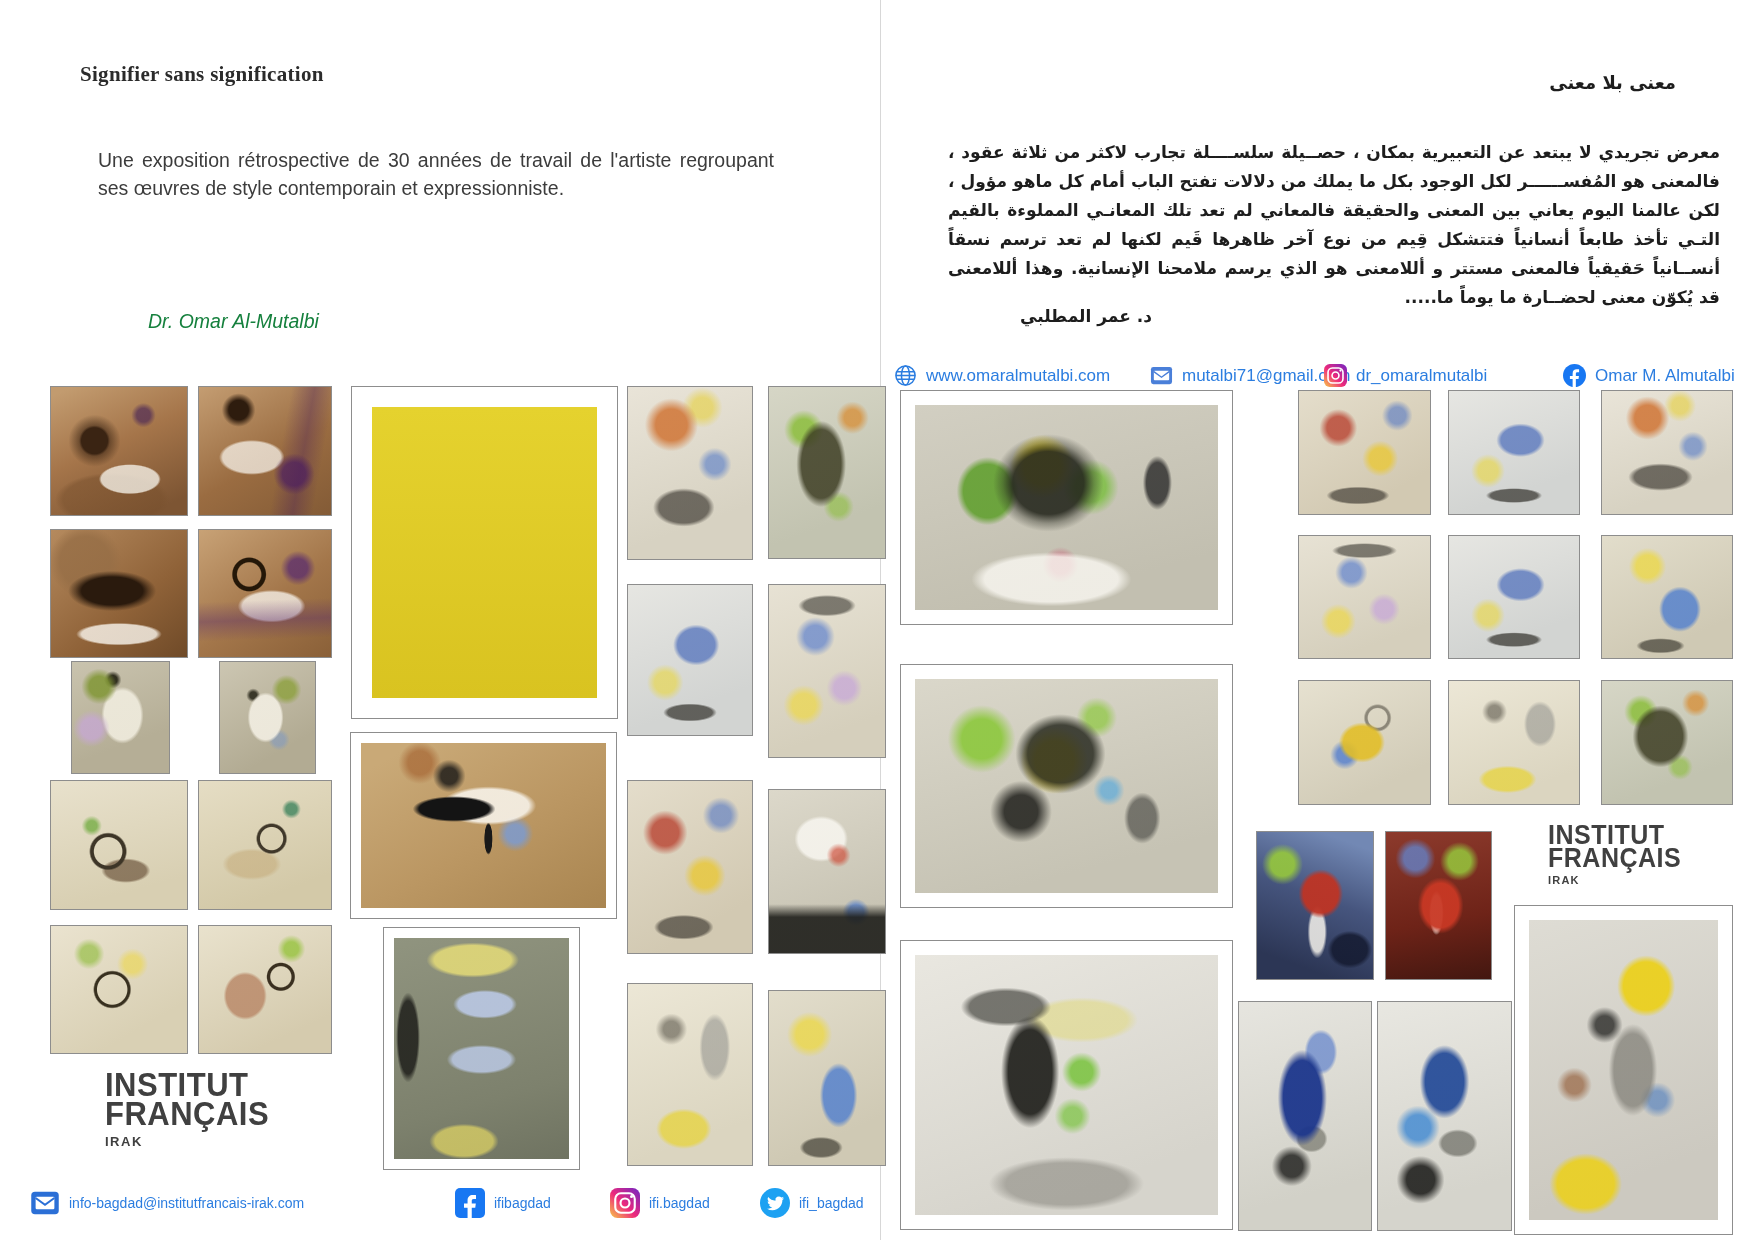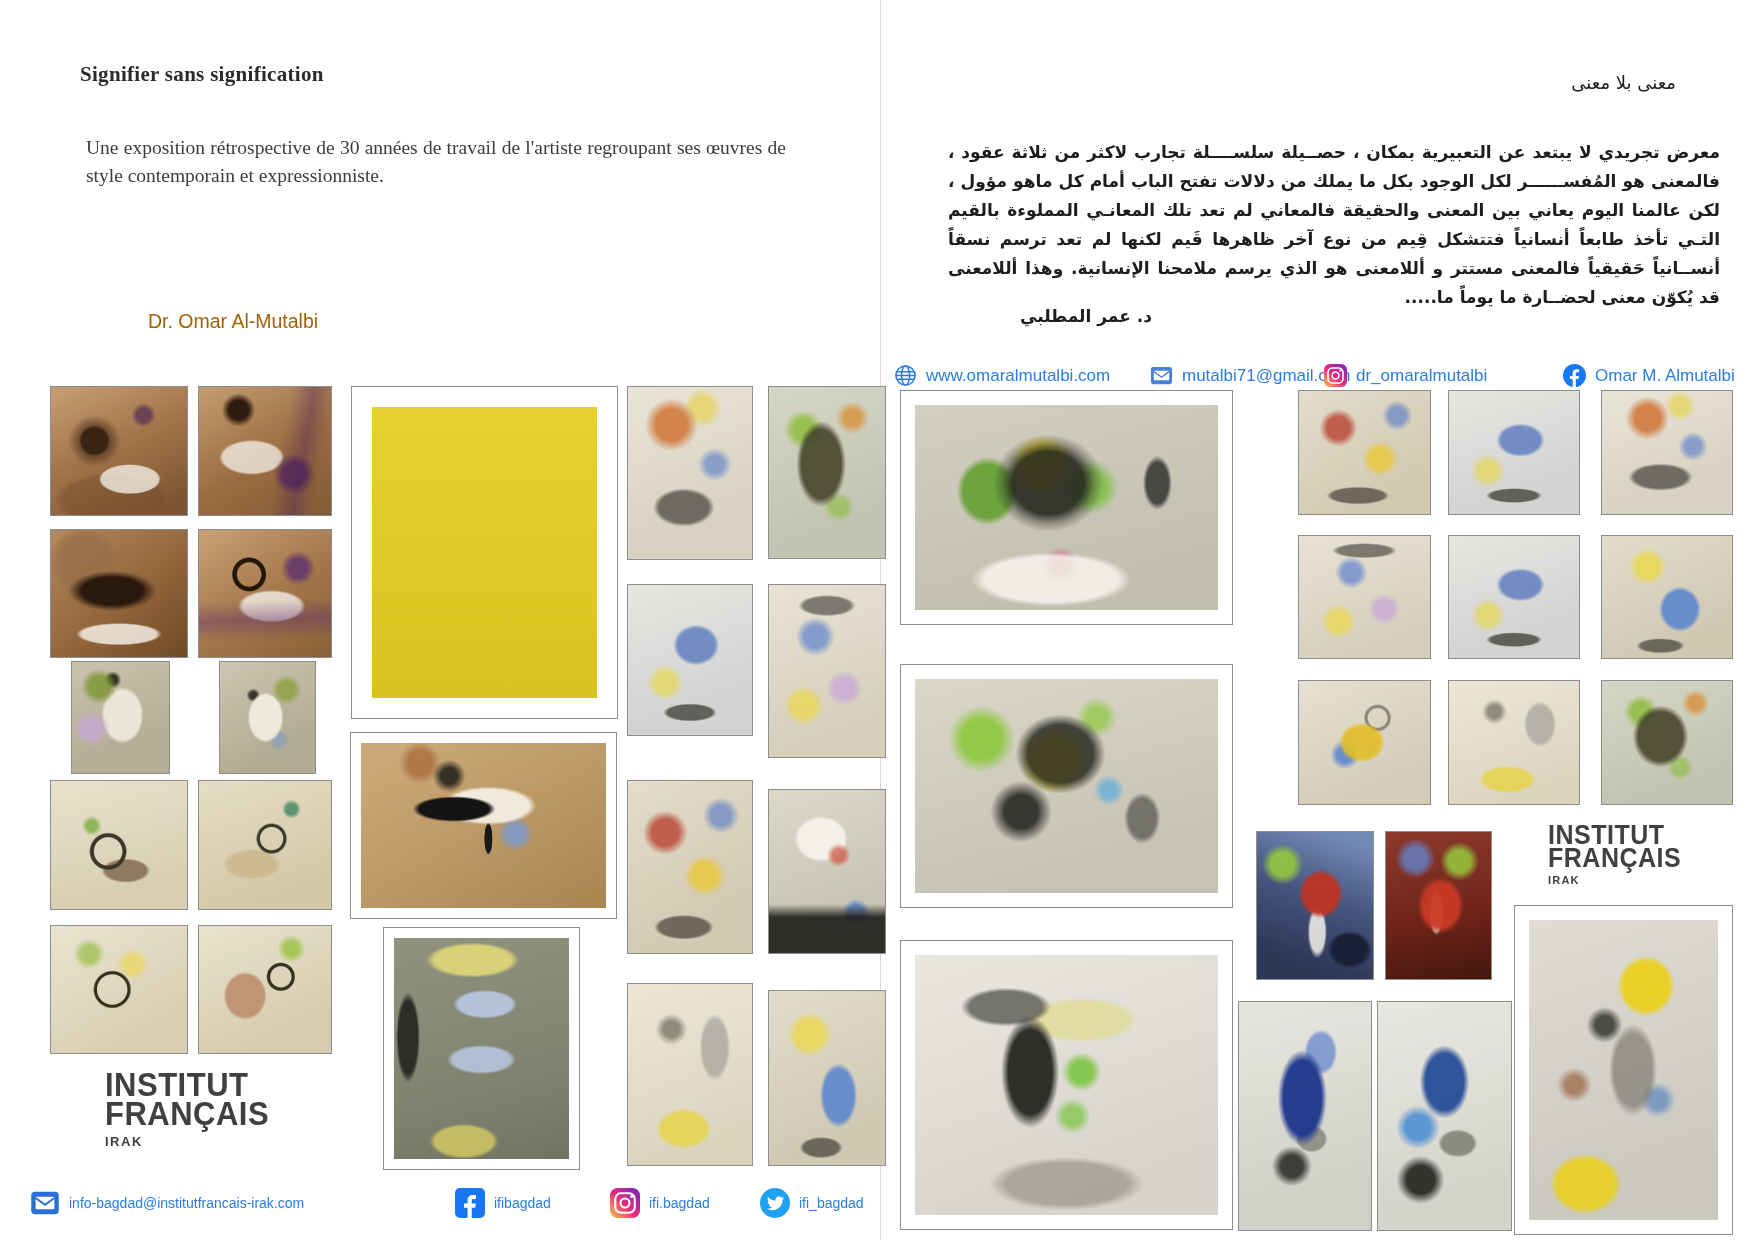--- a/index.html
+++ b/index.html
@@ -5,25 +5,25 @@
   html,body{margin:0;padding:0;background:#fff;}
   .canvas{position:relative;width:1754px;height:1240px;background:#ffffff;overflow:hidden;
           font-family:"Liberation Sans",sans-serif;color:#333;}
   .abs{position:absolute;}
 
   
   .fr-title{left:80px;top:62px;font-family:"Liberation Serif",serif;font-weight:700;
             font-size:21px;color:#2b2b2b;letter-spacing:.3px;}
   .fr-para{left:82px;top:130px;width:708px;font-size:19.5px;line-height:28px;
            text-align:justify;color:#3c3c3c;}
-  .fr-para p{margin:4px;font-family:Liberation Serif, serif;}
-  .fr-author{left:148px;top:310px;font-size:19.5px;color:#a16207;}
+  .fr-para p{margin:16px;}
+  .fr-author{left:148px;top:310px;font-size:19.5px;color:#15803d;font-style:italic;}
 
   .ar{font-family:"DejaVu Sans","Liberation Sans",sans-serif;direction:rtl;}
-  .ar-title{right:78px;top:72px;font-size:18px;font-weight:400;color:#1d1d1d;}
+  .ar-title{right:78px;top:72px;font-size:18px;font-weight:700;color:#1d1d1d;}
   .ar-para{right:34px;top:138px;width:772px;font-size:17px;line-height:29px;font-weight:700;
            text-align:justify;color:#1d1d1d;}
   .ar-author{left:1020px;top:306px;font-size:17px;font-weight:700;color:#1d1d1d;}
 
   
   .divider{left:880px;top:0;width:1px;height:1240px;background:#d7d7d7;}
 
   
   .if-logo{color:#404040;font-weight:700;line-height:.92;letter-spacing:.5px;}
   .if-logo .l1,.if-logo .l2{display:block;transform:scaleY(1.1);transform-origin:left top;}

